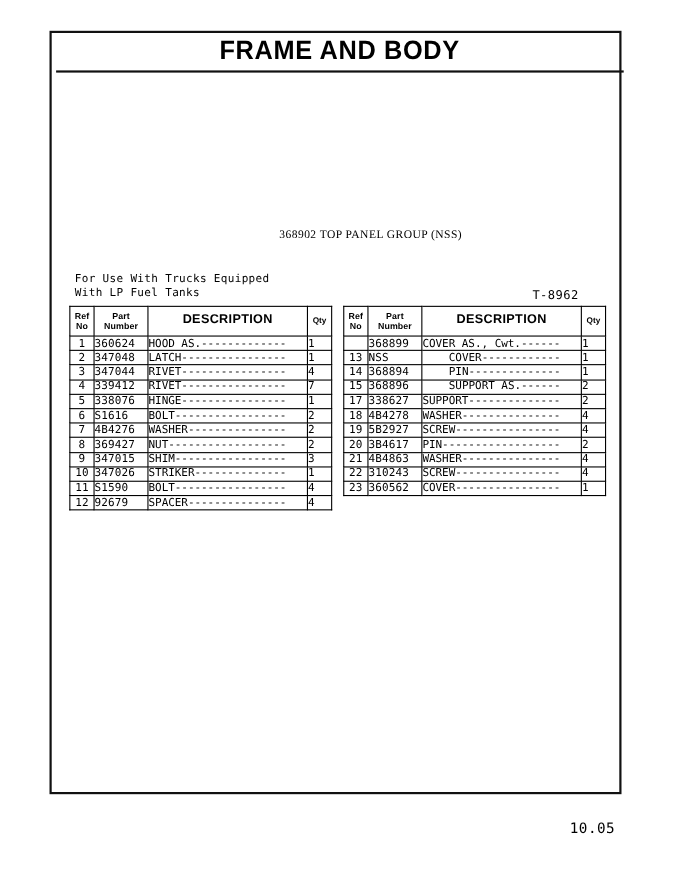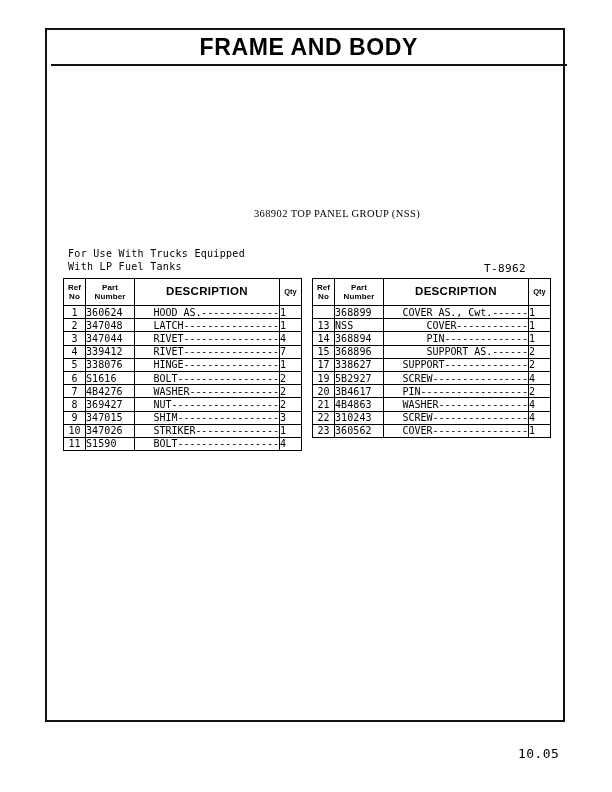--- a/index.html
+++ b/index.html
@@ -153,21 +153,21 @@
   td.ref {
     text-align: center;
     padding: 0 1px;
   }
   td.part {
     text-align: left;
     padding-left: 5px;
     border-right: 1.6px solid #000000;
   }
   td.desc {
-    text-align: right;
+    text-align: left;
     padding-left: 4px;
     letter-spacing: -0.05px;
   }
   td.qty {
     text-align: left;
     padding-left: 4px;
   }
   .desc-indent { display: inline-block; width: 24px; }
 
   
@@ -278,20 +278,26 @@
             <td class="part">347026</td>
             <td class="desc">STRIKER--------------</td>
             <td class="qty">1</td>
           </tr>
           <tr>
             <td class="ref">11</td>
             <td class="part">S1590</td>
             <td class="desc">BOLT-----------------</td>
             <td class="qty">4</td>
           </tr>
+          <tr>
+            <td class="ref">12</td>
+            <td class="part">92679</td>
+            <td class="desc">SPACER---------------</td>
+            <td class="qty">4</td>
+          </tr>
         </tbody>
     </table>
   </div>
 
   <div class="parts-table-wrap" id="right-table-wrap">
     <table class="parts-table" id="right-table">
       <colgroup>
         <col class="c-ref">
           <col class="c-part">
           <col class="c-desc">
@@ -336,20 +342,26 @@
             <td class="desc"><span class="desc-indent"></span>SUPPORT AS.------</td>
             <td class="qty">2</td>
           </tr>
           <tr>
             <td class="ref">17</td>
             <td class="part">338627</td>
             <td class="desc">SUPPORT--------------</td>
             <td class="qty">2</td>
           </tr>
           <tr>
+            <td class="ref">18</td>
+            <td class="part">4B4278</td>
+            <td class="desc">WASHER---------------</td>
+            <td class="qty">4</td>
+          </tr>
+          <tr>
             <td class="ref">19</td>
             <td class="part">5B2927</td>
             <td class="desc">SCREW----------------</td>
             <td class="qty">4</td>
           </tr>
           <tr>
             <td class="ref">20</td>
             <td class="part">3B4617</td>
             <td class="desc">PIN------------------</td>
             <td class="qty">2</td>

